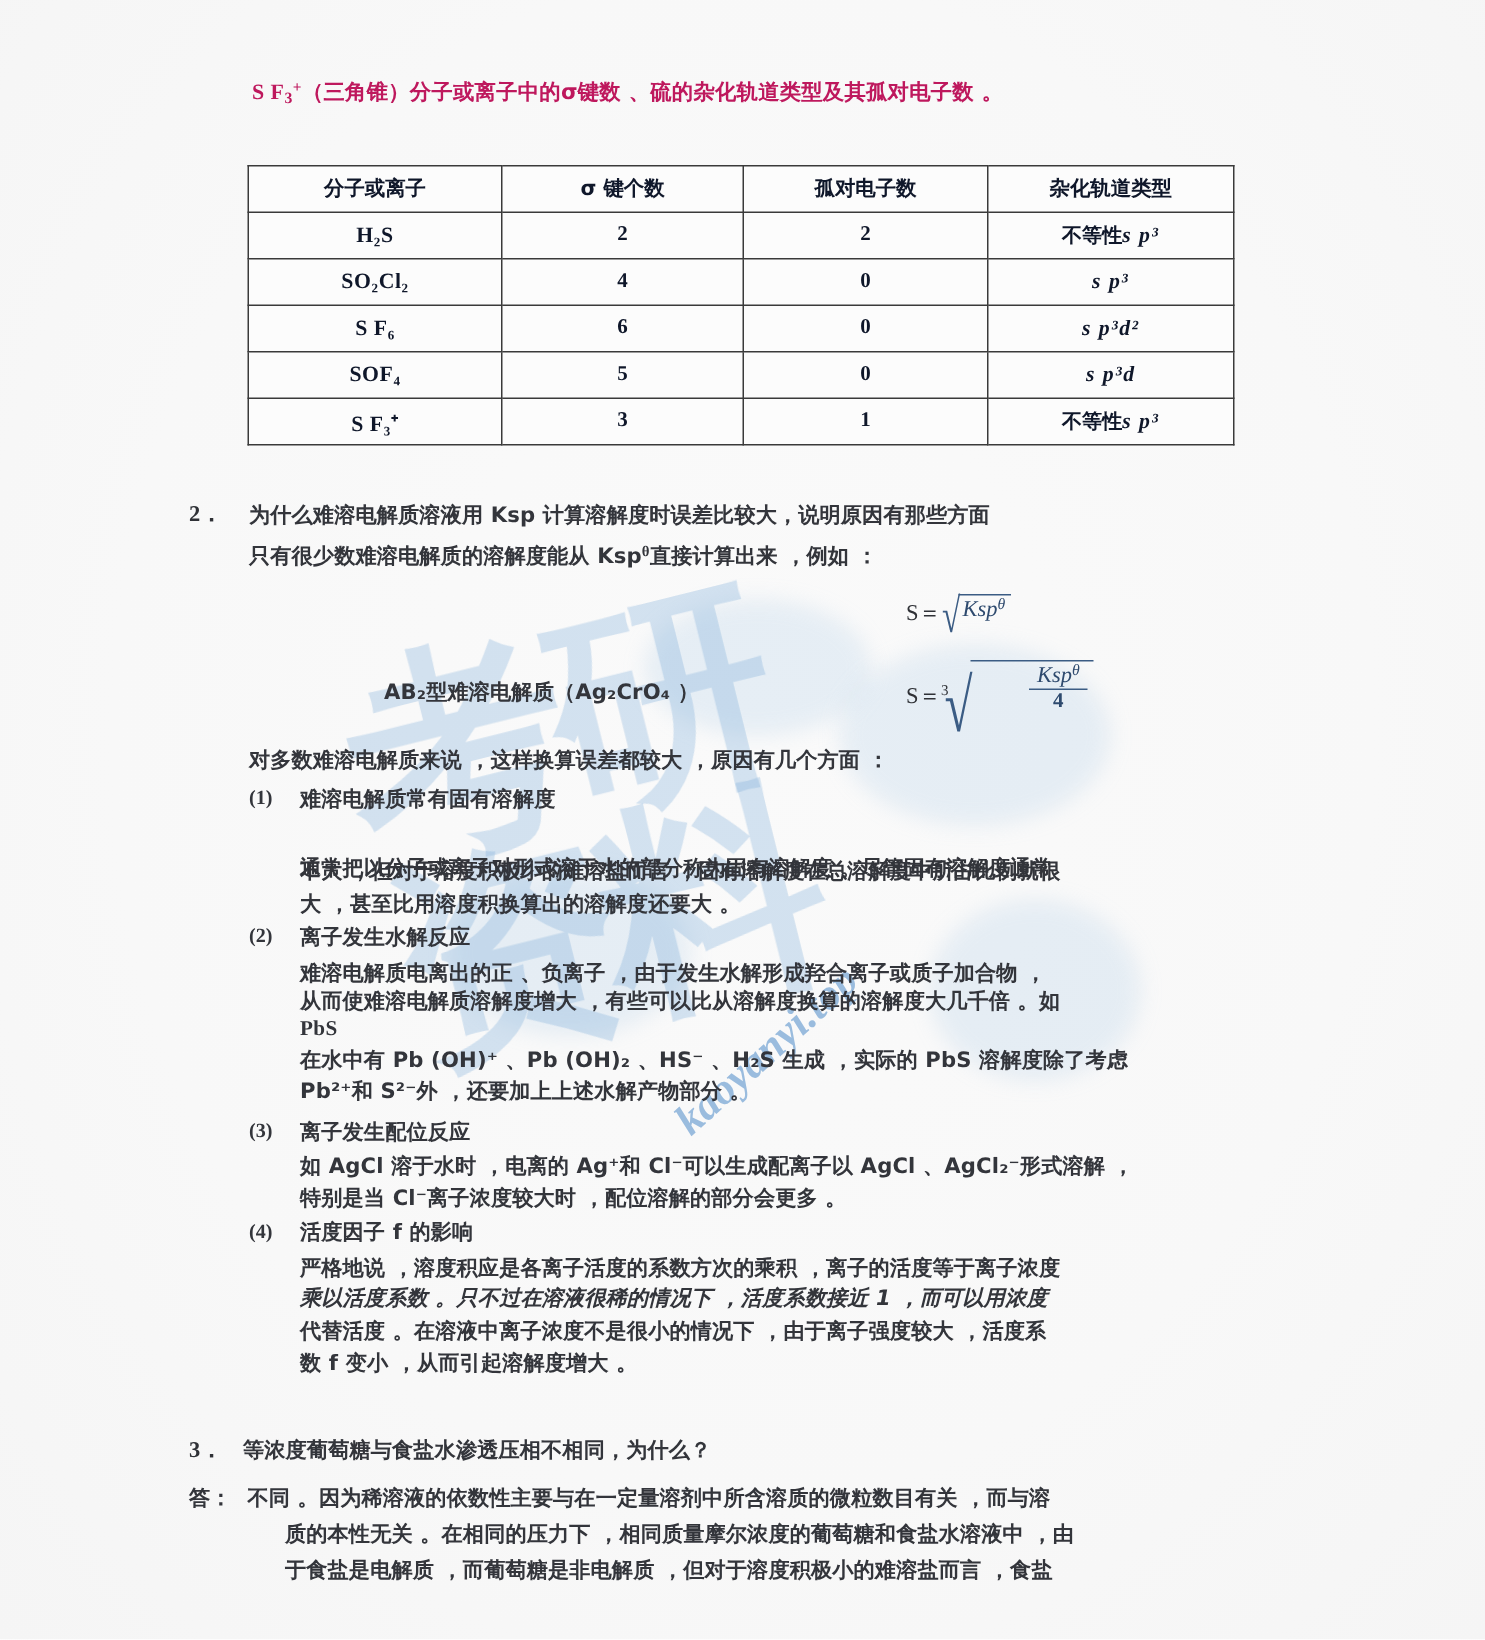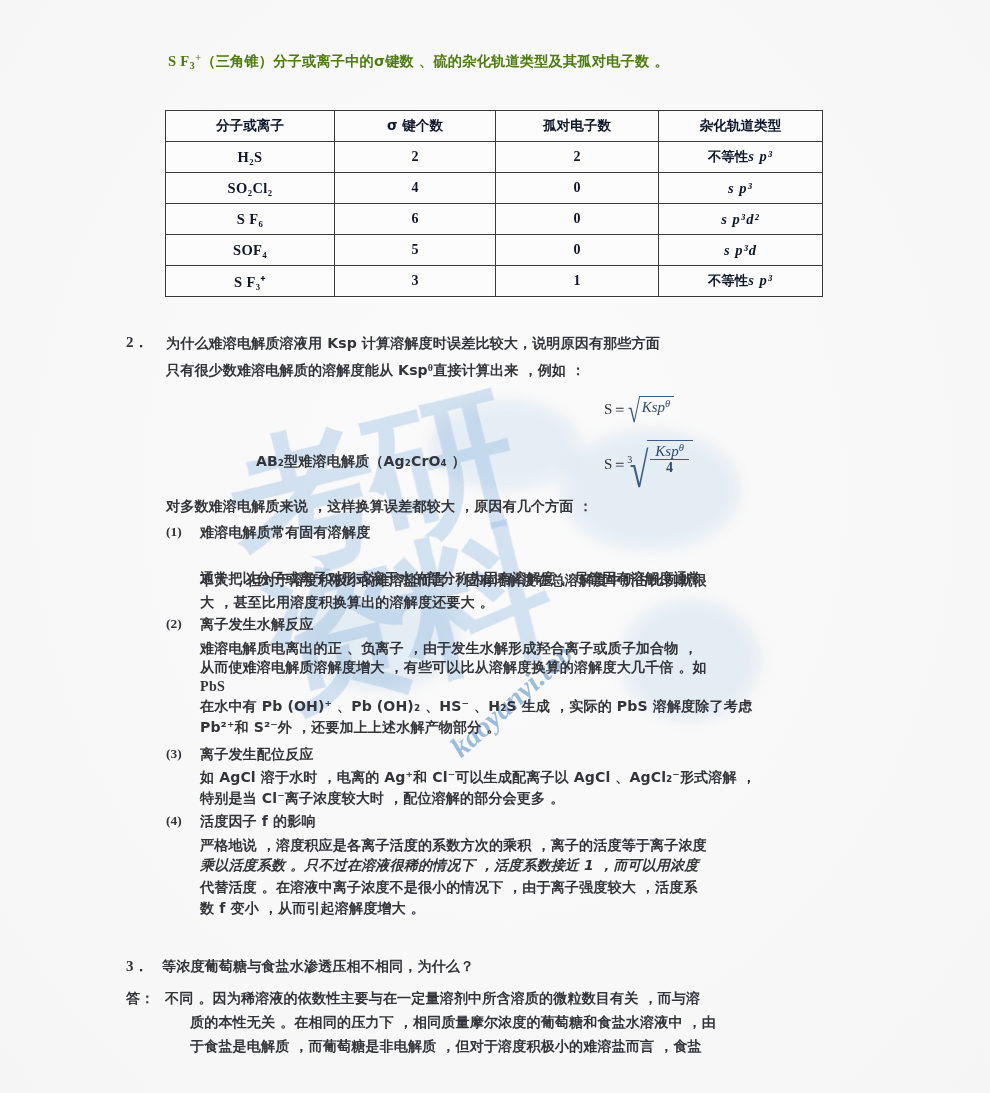--- a/index.html
+++ b/index.html
@@ -74,21 +74,21 @@
     position: absolute;
     inset: 0;
     z-index: 6;
   }
 
   .line {
     position: absolute;
     white-space: nowrap;
     font-size: 14.6px;
     letter-spacing: 0.2px;
-    color: #4d7c0f;
+    color: #be185d;
   }
   .cn { font-family: "DejaVu Sans", "Liberation Sans", sans-serif; font-weight: 600; font-size: 14.2px; }
   .sub { font-size: 0.72em; vertical-align: -0.25em; }
   .sup { font-size: 0.70em; vertical-align: 0.45em; }
 
   
   #title-line {
     left: 168px;
     top: 52px;
   }
@@ -203,20 +203,21 @@
     vertical-align: 6px;
     margin-right: -4px;
     color: #2f3136;
     font-family: "Liberation Serif", serif;
   }
   .frac {
     display: inline-block;
     text-align: center;
     vertical-align: middle;
     line-height: 1.05;
+    margin-left: 36px;
   }
   .frac .nume { display: block; font-style: italic; font-size: 15px; padding: 0 5px; }
   .frac .deno { display: block; border-top: 1.3px solid #3b5c84; font-size: 14px; font-style: normal; font-weight: 700; padding-top: 1px; }
 </style>
 </head>
 <body>
 
 <div id="page"></div>
 
 <div id="wm-layer">

